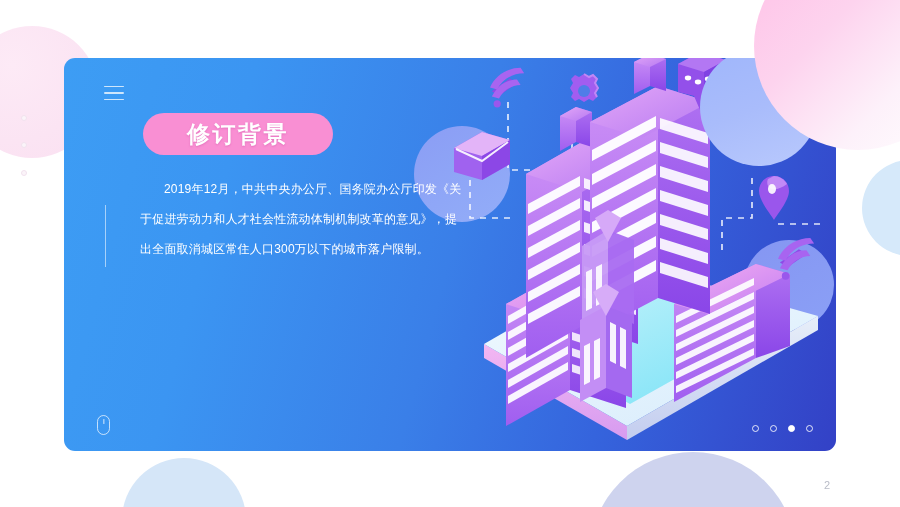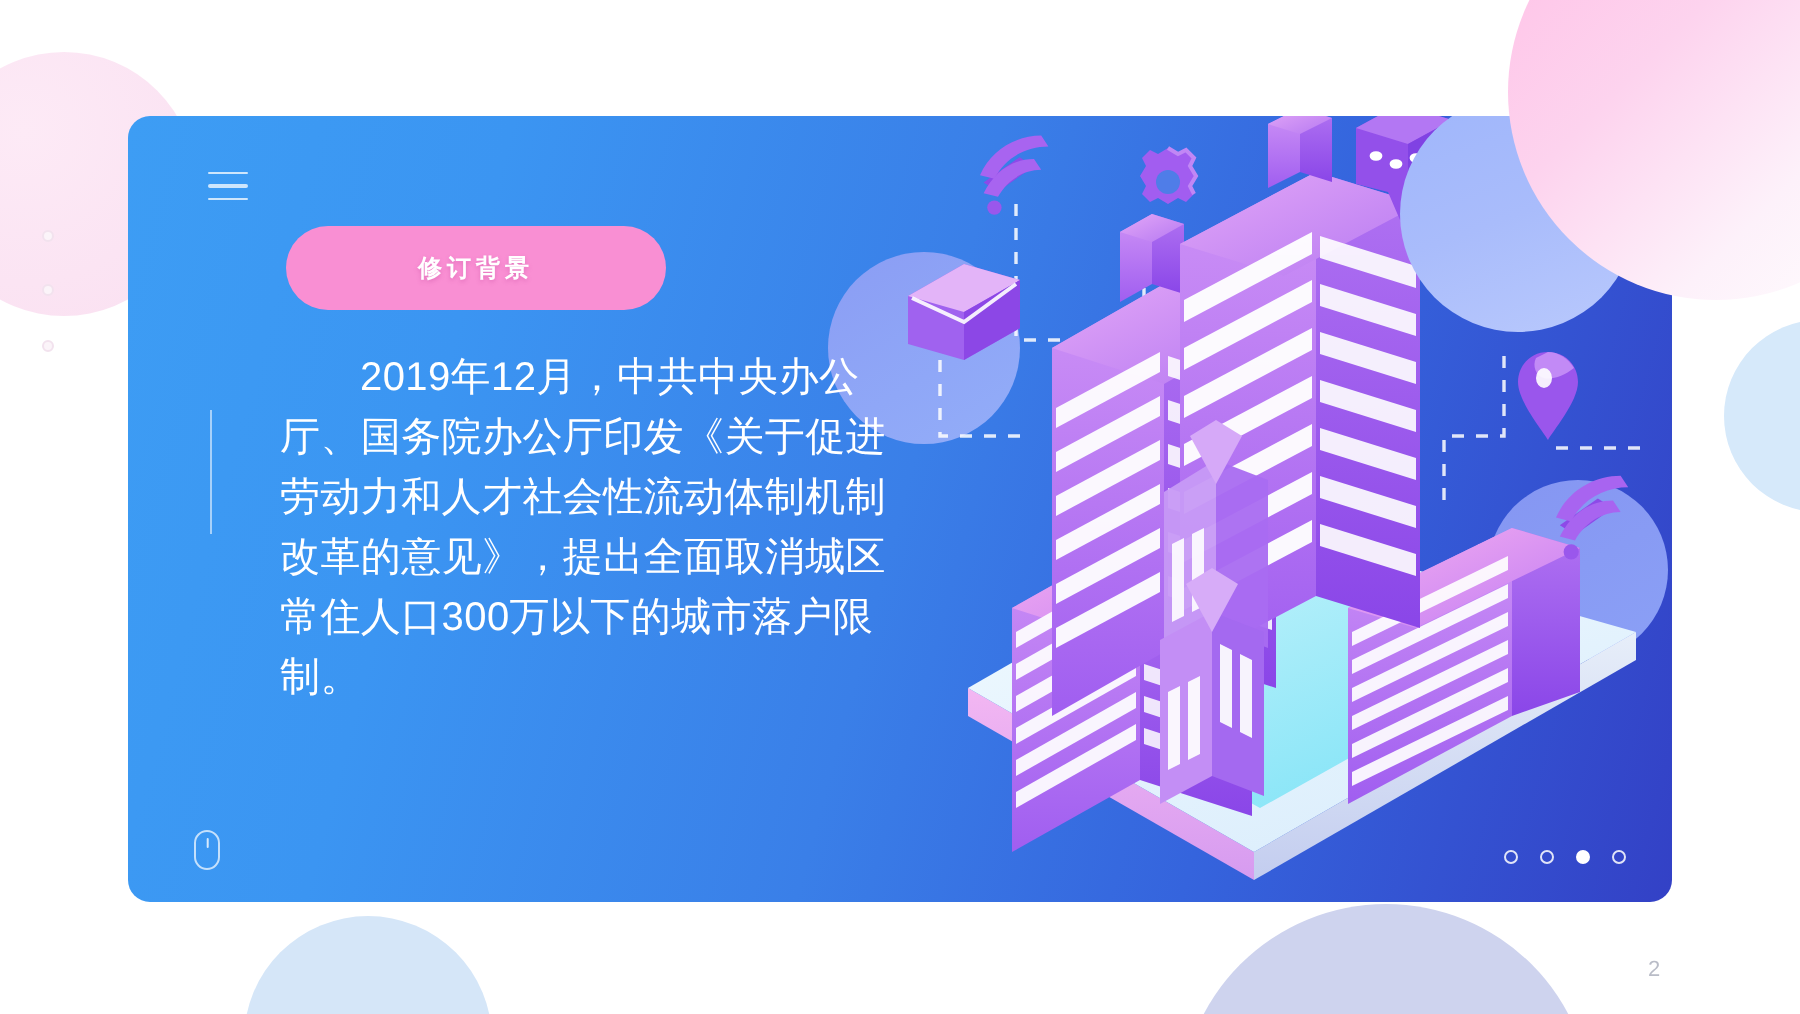--- a/index.html
+++ b/index.html
@@ -88,31 +88,31 @@
   
   #titlepill {
     position:absolute; left:79px; top:55px;
     width:190px; height:42px;
     border-radius:21px;
     background:#f98fd3;
     display:flex; align-items:center; justify-content:center;
     z-index:20;
   }
   #titlepill .t {
-    font-size:12px; font-weight:bold; color:#ffffff;
+    font-size:23px; font-weight:bold; color:#ffffff;
     letter-spacing:2.5px;
     text-shadow:0 1px 2px rgba(190,60,150,.35);
   }
 
   
   #bodytext {
     position:absolute; left:76px; top:116px;
     width:322px;
     color:#ffffff;
-    font-size:20px;
+    font-size:12px;
     line-height:30px;
     z-index:20;
     letter-spacing:.2px;
   }
   #bodytext p { text-indent:2em; }
   #bodytext p + p { margin-top:0; }
 
   
   #accentline {
     position:absolute; left:41px; top:147px;

